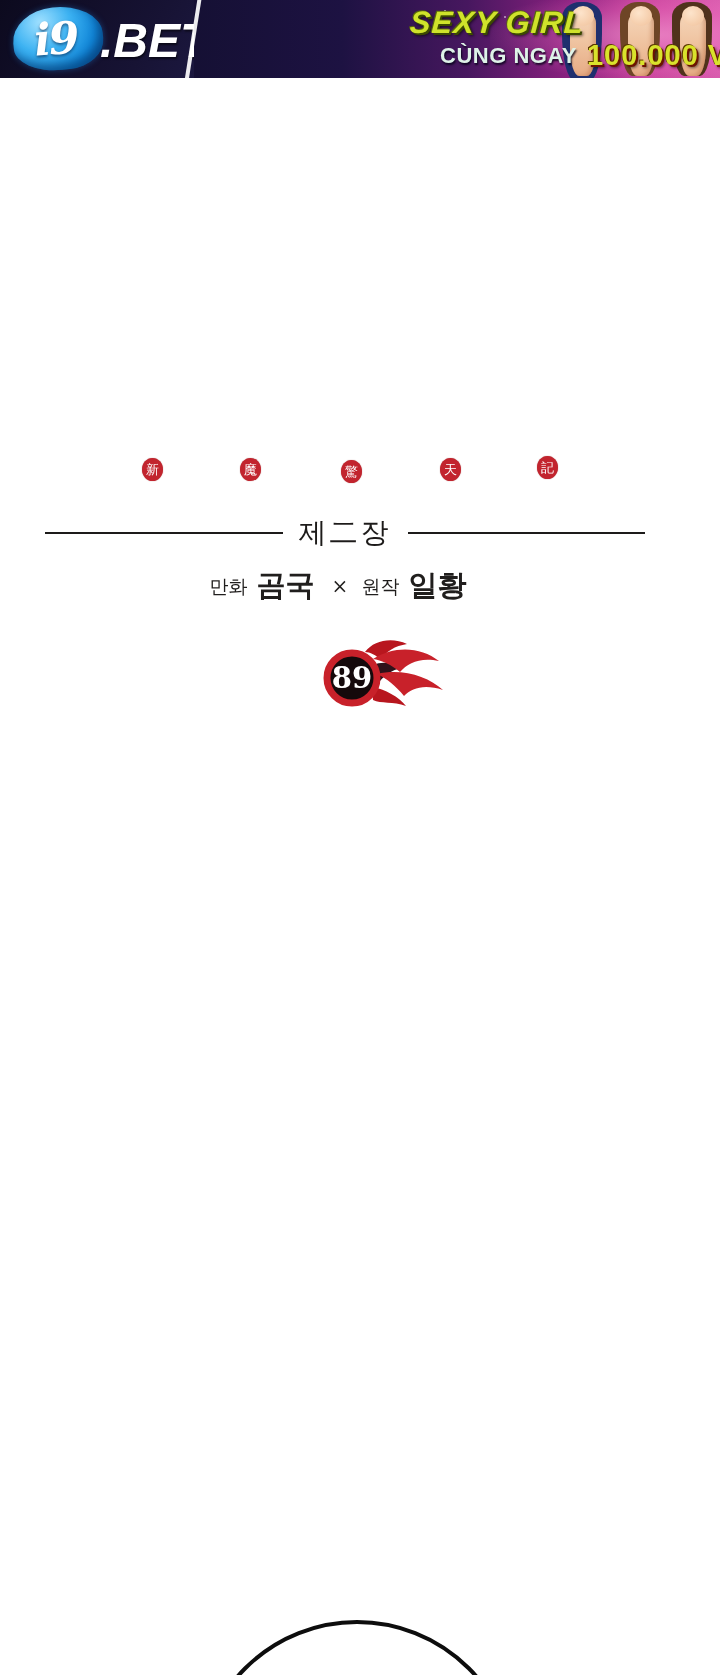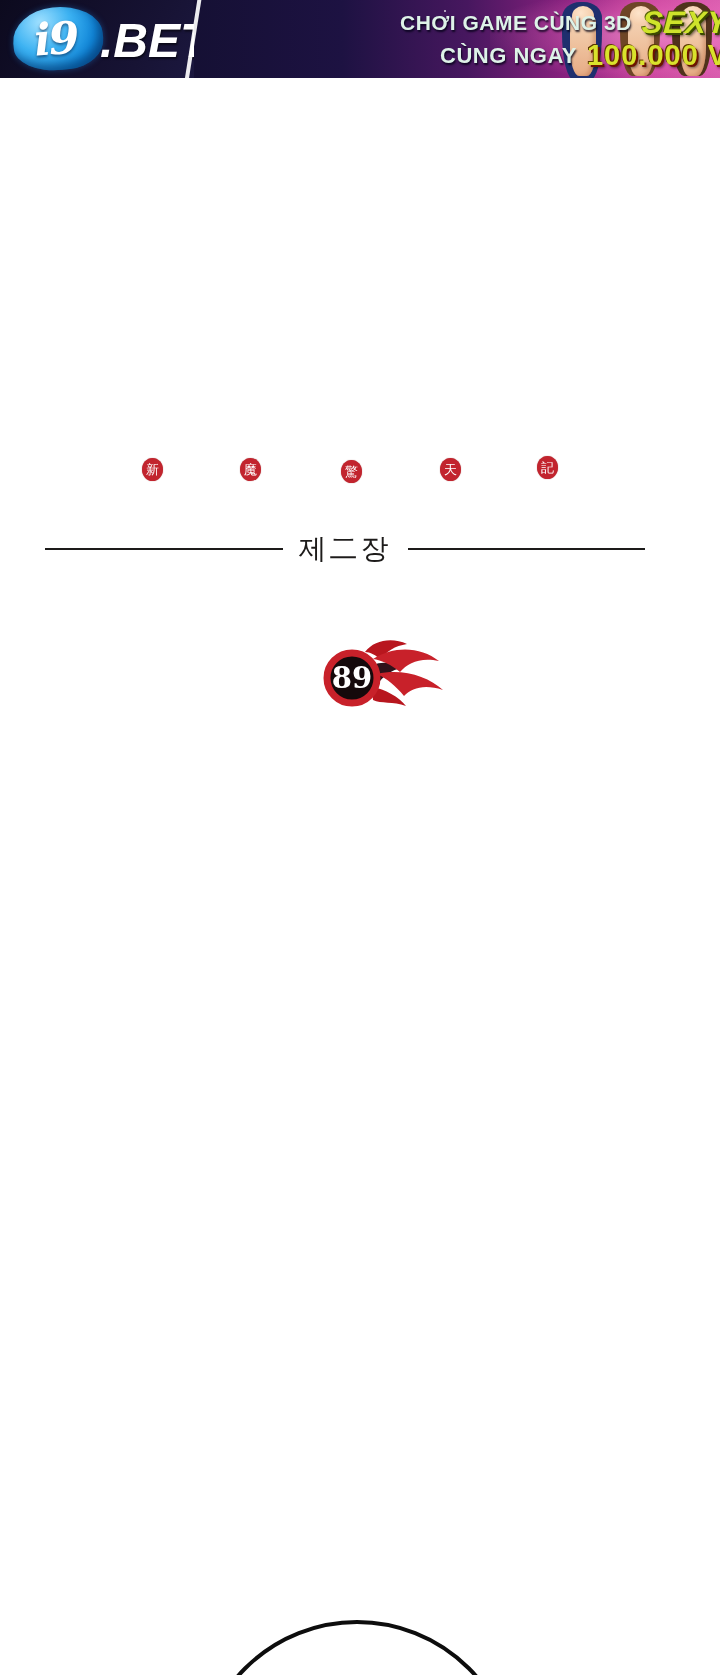--- a/index.html
+++ b/index.html
@@ -114,21 +114,21 @@
   }
   .seal-0 { left:142px; top:458px; }
   .seal-1 { left:240px; top:458px; }
   .seal-2 { left:341px; top:460px; }
   .seal-3 { left:440px; top:458px; }
   .seal-4 { left:537px; top:456px; }
 
   
   .chapter-row {
     position:absolute; top:516px; left:45px; width:600px; height:34px;
-    display:flex; align-items:center; gap:16px;margin-top:16px;
+    display:flex; align-items:center; gap:16px;
   }
   .divider-line { flex:1; height:2px; background:#1d1b1a; }
   .chapter-label {
     font-family:"DejaVu Serif", serif; font-size:28px; color:#1d1b1a;
     white-space:nowrap; letter-spacing:3px;
   }
 
   
   .credits {
     position:absolute; top:566px; left:0; width:680px; text-align:center;
@@ -170,21 +170,20 @@
         <span class="body"></span>
         <span class="head"></span>
       </span>
       <span class="figure figure-3">
         <span class="hair"></span>
         <span class="body"></span>
         <span class="head"></span>
       </span>
       <span class="promo-text">
         <span class="promo-line">
-          <span class="promo-normal">CHƠI GAME CÙNG 3D</span>
           <span class="promo-highlight">SEXY GIRL</span>
         </span>
         <span class="promo-line second">
           <span class="promo-normal">CÙNG NGAY</span>
           <span class="promo-highlight">100.000 VND</span>
         </span>
       </span>
     </span>
     <span class="banner-divider"></span>
   </a>
@@ -195,20 +194,27 @@
   <span class="seal seal-2">驚</span>
   <span class="seal seal-3">天</span>
   <span class="seal seal-4">記</span>
 
   <div class="chapter-row">
     <span class="divider-line"></span>
     <span class="chapter-label">제二장</span>
     <span class="divider-line"></span>
   </div>
 
+  <div class="credits">
+    <span class="credit-role">만화</span>
+    <span class="credit-name">곰국</span>
+    <span class="credit-sep">×</span>
+    <span class="credit-role">원작</span>
+    <span class="credit-name">일황</span>
+  </div>
 
   <svg class="episode-badge" viewBox="0 0 132 70" xmlns="http://www.w3.org/2000/svg">
     <g>
       <path fill="#30121a" d="M58 28 C68 24 78 26 86 31 C77 33 70 38 65 44 Z"></path>
       <path fill="#b8161e" d="M50 15 C59 3 77 0 92 7 C80 9 71 14 66 23 C61 18 55 15 50 15 Z"></path>
       <path fill="#c8212a" d="M58 22 C80 8 106 10 124 24 C105 20 93 26 85 35 C77 28 66 23 58 22 Z"></path>
       <path fill="#c8212a" d="M62 37 C86 31 113 39 128 53 C109 47 97 51 89 59 C81 49 71 41 62 37 Z"></path>
       <path fill="#b8161e" d="M57 50 C70 52 84 60 91 69 C78 64 66 67 58 63 Z"></path>
     </g>
     <circle cx="37" cy="41" r="25" fill="#15090b" stroke="#c8212a" stroke-width="7"></circle>

